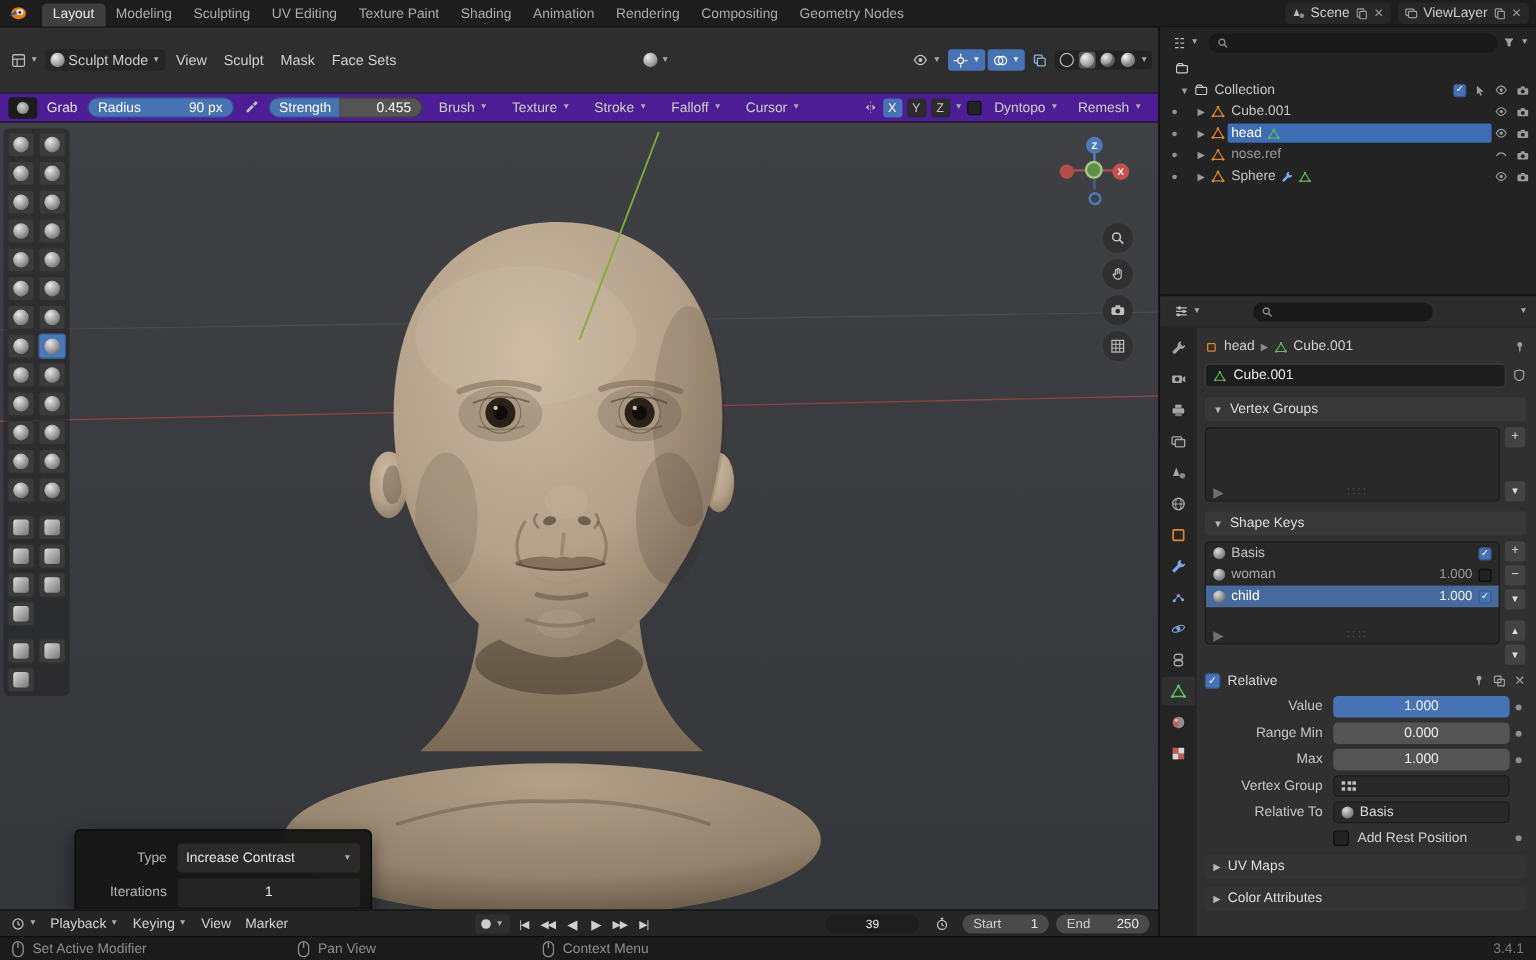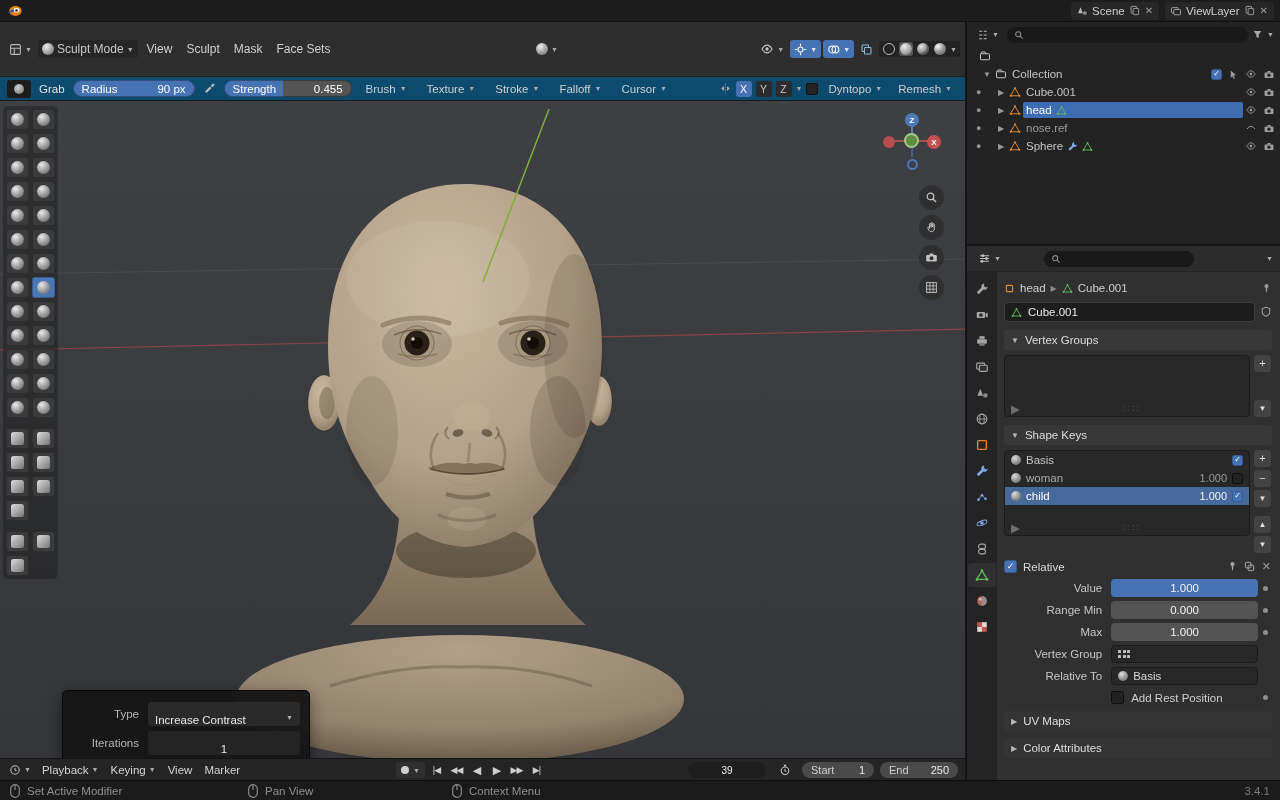--- a/index.html
+++ b/index.html
@@ -35,21 +35,21 @@
   .shade-group{display:flex;align-items:center;background:#232323;border-radius:3px;padding:1px 3px;gap:3px}
   .shade-ic{width:12px;height:12px;border-radius:50%}
   .shade-wrap{padding:1px;border-radius:3px;display:flex}
   .shade-wrap.on{background:#565656}
   .sh-wire{border:1.5px solid #b9b9b9;background:transparent}
   .sh-solid{background:radial-gradient(circle at 35% 30%,#f0f0f0,#9a9a9a 65%,#6a6a6a)}
   .sh-mat{background:radial-gradient(circle at 35% 30%,#e8e8e8,#888 55%,#555);box-shadow:inset -2px -2px 0 rgba(0,0,0,.25)}
   .sh-rend{background:radial-gradient(circle at 32% 28%,#fff,#9a9a9a 45%,#4e4e4e)}
 
   
-  #tool-settings{flex:0 0 24px;background:#0c4a6e;display:flex;align-items:center;gap:8px;padding:0 7px;border-bottom:1px solid #1c1c1c;font-size:11.5px}
+  #tool-settings{flex:0 0 24px;background:#4c1d95;display:flex;align-items:center;gap:8px;padding:0 7px;border-bottom:1px solid #1c1c1c;font-size:11.5px}
   .brush-thumb{width:24px;height:18px;border-radius:3px;background:#1c1c1c;display:flex;align-items:center;justify-content:center}
   .brush-blob{width:10px;height:10px;border-radius:50%;background:radial-gradient(circle at 40% 35%,#cfcfcf,#6f6f6f)}
   .slider{height:17px;border-radius:9px;display:flex;align-items:center;justify-content:space-between;padding:0 9px;color:#fff;box-shadow:inset 0 0 0 1px rgba(0,0,0,.3)}
   #radius-slider{width:122px;background:#4772b3}
   #strength-slider{width:128px;background:linear-gradient(to right,#4772b3 0 46%,#545454 46% 100%)}
   .ts-dd{display:flex;align-items:center;gap:4px;padding:0 6px;color:#cfcfcf}
   .sym-btn{width:16px;height:16px;border-radius:3px;background:#2c2c2c;display:flex;align-items:center;justify-content:center;color:#c3c3c3;font-size:10.5px}
   .sym-btn.on{background:#4772b3;color:#fff}
   .mini-box{width:12px;height:12px;border-radius:2px;background:#232323;border:1px solid #101010}
   .ts-right{margin-left:auto;display:flex;align-items:center;gap:4px}
@@ -74,21 +74,21 @@
   .gz-ball{position:absolute;border-radius:50%;display:flex;align-items:center;justify-content:center;font-size:8px;font-weight:bold;color:#fff}
 
   #vp-tools{position:absolute;right:21px;top:84px;display:flex;flex-direction:column;gap:5px}
   .vpt{width:25px;height:25px;border-radius:50%;background:rgba(45,45,45,.8);display:flex;align-items:center;justify-content:center;color:#c2c2c2}
 
   
   #mask-panel{position:absolute;left:62px;top:589px;width:248px;background:rgba(23,23,23,.97);border:1px solid #090909;border-radius:5px;padding:6px 9px 10px;box-shadow:0 5px 16px rgba(0,0,0,.45);font-size:11.5px}
   #mask-panel .mp-head{display:flex;align-items:center;gap:5px;color:#dcdcdc;padding-bottom:5px;border-bottom:1px solid #2c2c2c;margin-bottom:7px}
   .mp-row{display:flex;align-items:center;margin-top:5px}
   .mp-label{flex:0 0 76px;text-align:right;padding-right:9px;color:#b5b5b5}
-  .mp-field{flex:1;height:18px;border-radius:3px;display:flex;align-items:flex-start;padding:12px 7px;color:#e6e6e6}
+  .mp-field{flex:1;height:18px;border-radius:3px;display:flex;align-items:center;padding:12px 7px;color:#e6e6e6}
   .mp-dd{background:#2a2a2a;justify-content:space-between}
   .mp-num{background:#242424;justify-content:center}
 
   .cb{width:13px;height:13px;border-radius:2.5px;background:#222;border:1px solid #0d0d0d;display:inline-flex;align-items:center;justify-content:center;flex:0 0 auto}
   .cb.on{background:#4772b3;border-color:#35598f}
   .cb.on::after{content:"✓";font-size:9px;color:#fff;line-height:1}
   .cb.sm{width:11px;height:11px}
   .cb.sm.on::after{font-size:8px}
 
   
@@ -176,20 +176,32 @@
 
   <header id="topbar">
     <span class="mini-ic" style="margin-right:2px">
       <svg width="17" height="14" viewBox="0 0 17 14">
           <ellipse cx="9.5" cy="7" rx="6.2" ry="5" fill="#e87d0d"></ellipse>
           <ellipse cx="10.5" cy="6.2" rx="3" ry="2.4" fill="#eef1f5"></ellipse>
           <circle cx="10.5" cy="6.4" r="1.2" fill="#1d1d1d"></circle>
           <path d="M1 9.5 7 5l1.5 2.5z" fill="#2a5ca8"></path>
         </svg>
     </span>
+    <div id="ws-tabs">
+        <div class="ws-tab active">Layout</div>
+        <div class="ws-tab">Modeling</div>
+        <div class="ws-tab">Sculpting</div>
+        <div class="ws-tab">UV Editing</div>
+        <div class="ws-tab">Texture Paint</div>
+        <div class="ws-tab">Shading</div>
+        <div class="ws-tab">Animation</div>
+        <div class="ws-tab">Rendering</div>
+        <div class="ws-tab">Compositing</div>
+        <div class="ws-tab">Geometry Nodes</div>
+      </div>
     <div id="topbar-right">
       <div class="tb-pill">
         <span class="mini-ic">
           <svg width="12" height="12" viewBox="0 0 16 16">
               <path d="M6 3l3.2 8H2.8z" fill="#b9b9b9"></path>
               <circle cx="11.8" cy="10.8" r="2.6" fill="#8f8f8f"></circle>
             </svg>
         </span>
         <span>Scene</span>
         <span class="mini-ic">

